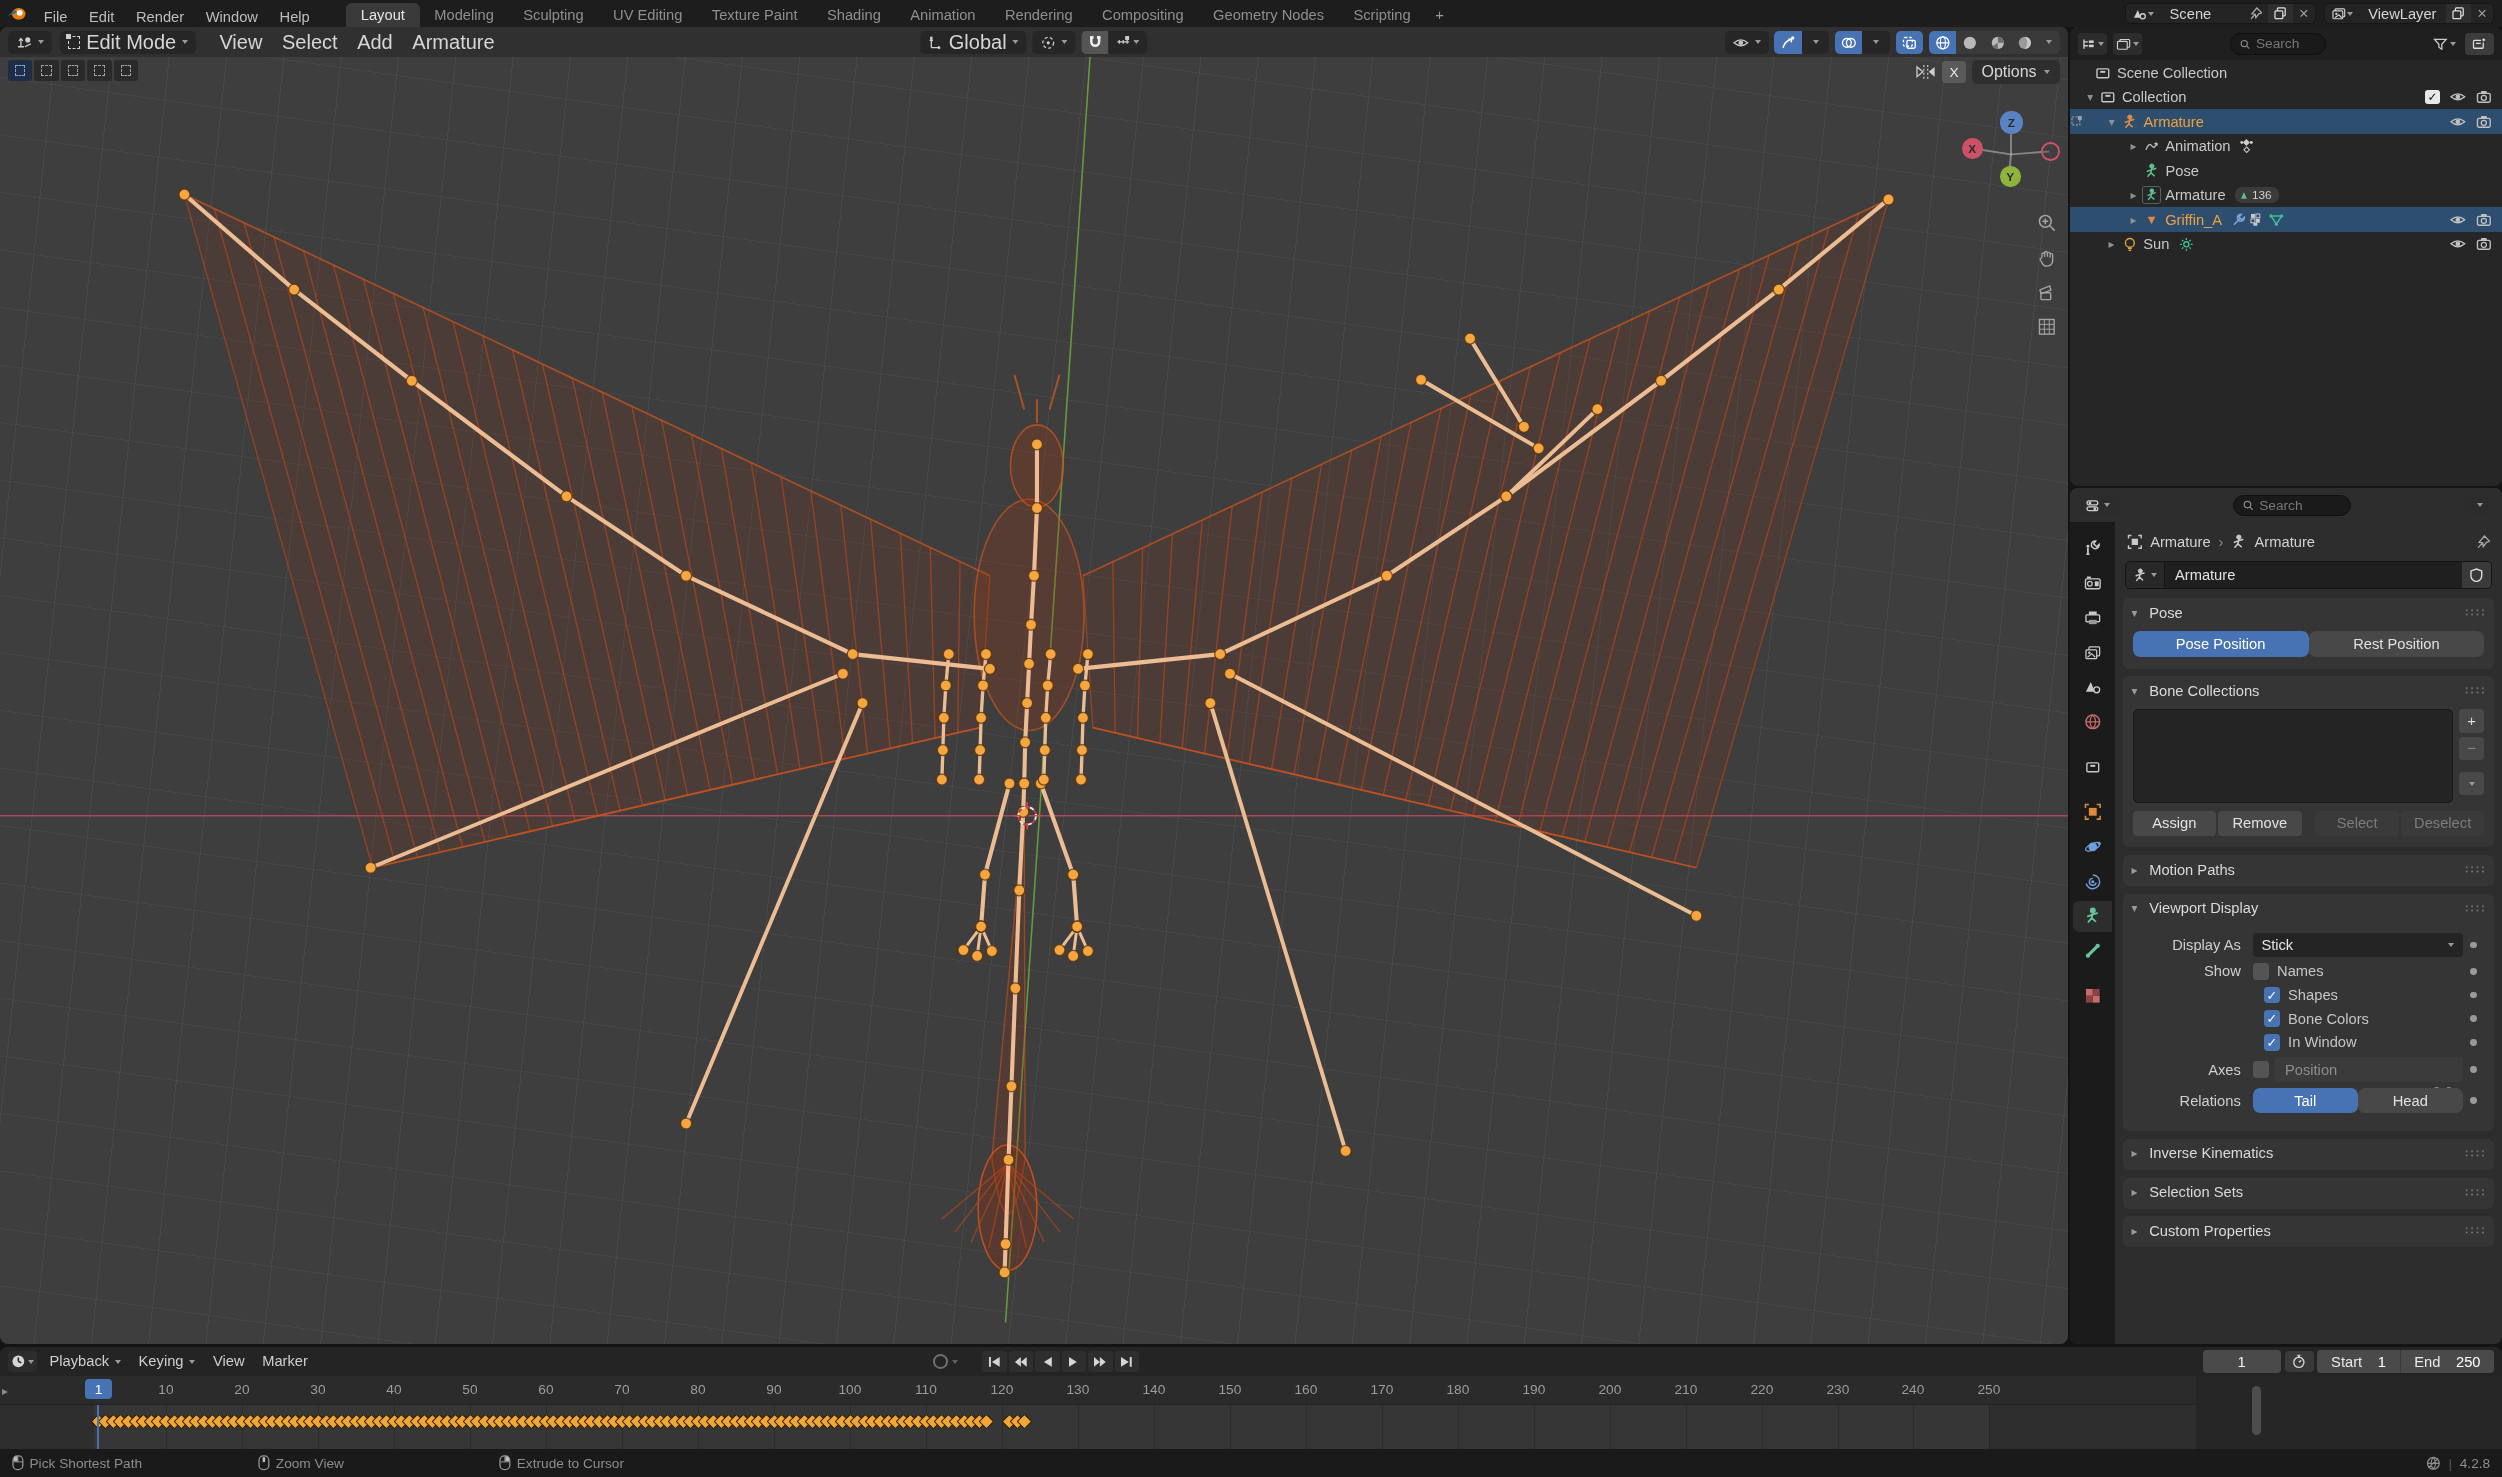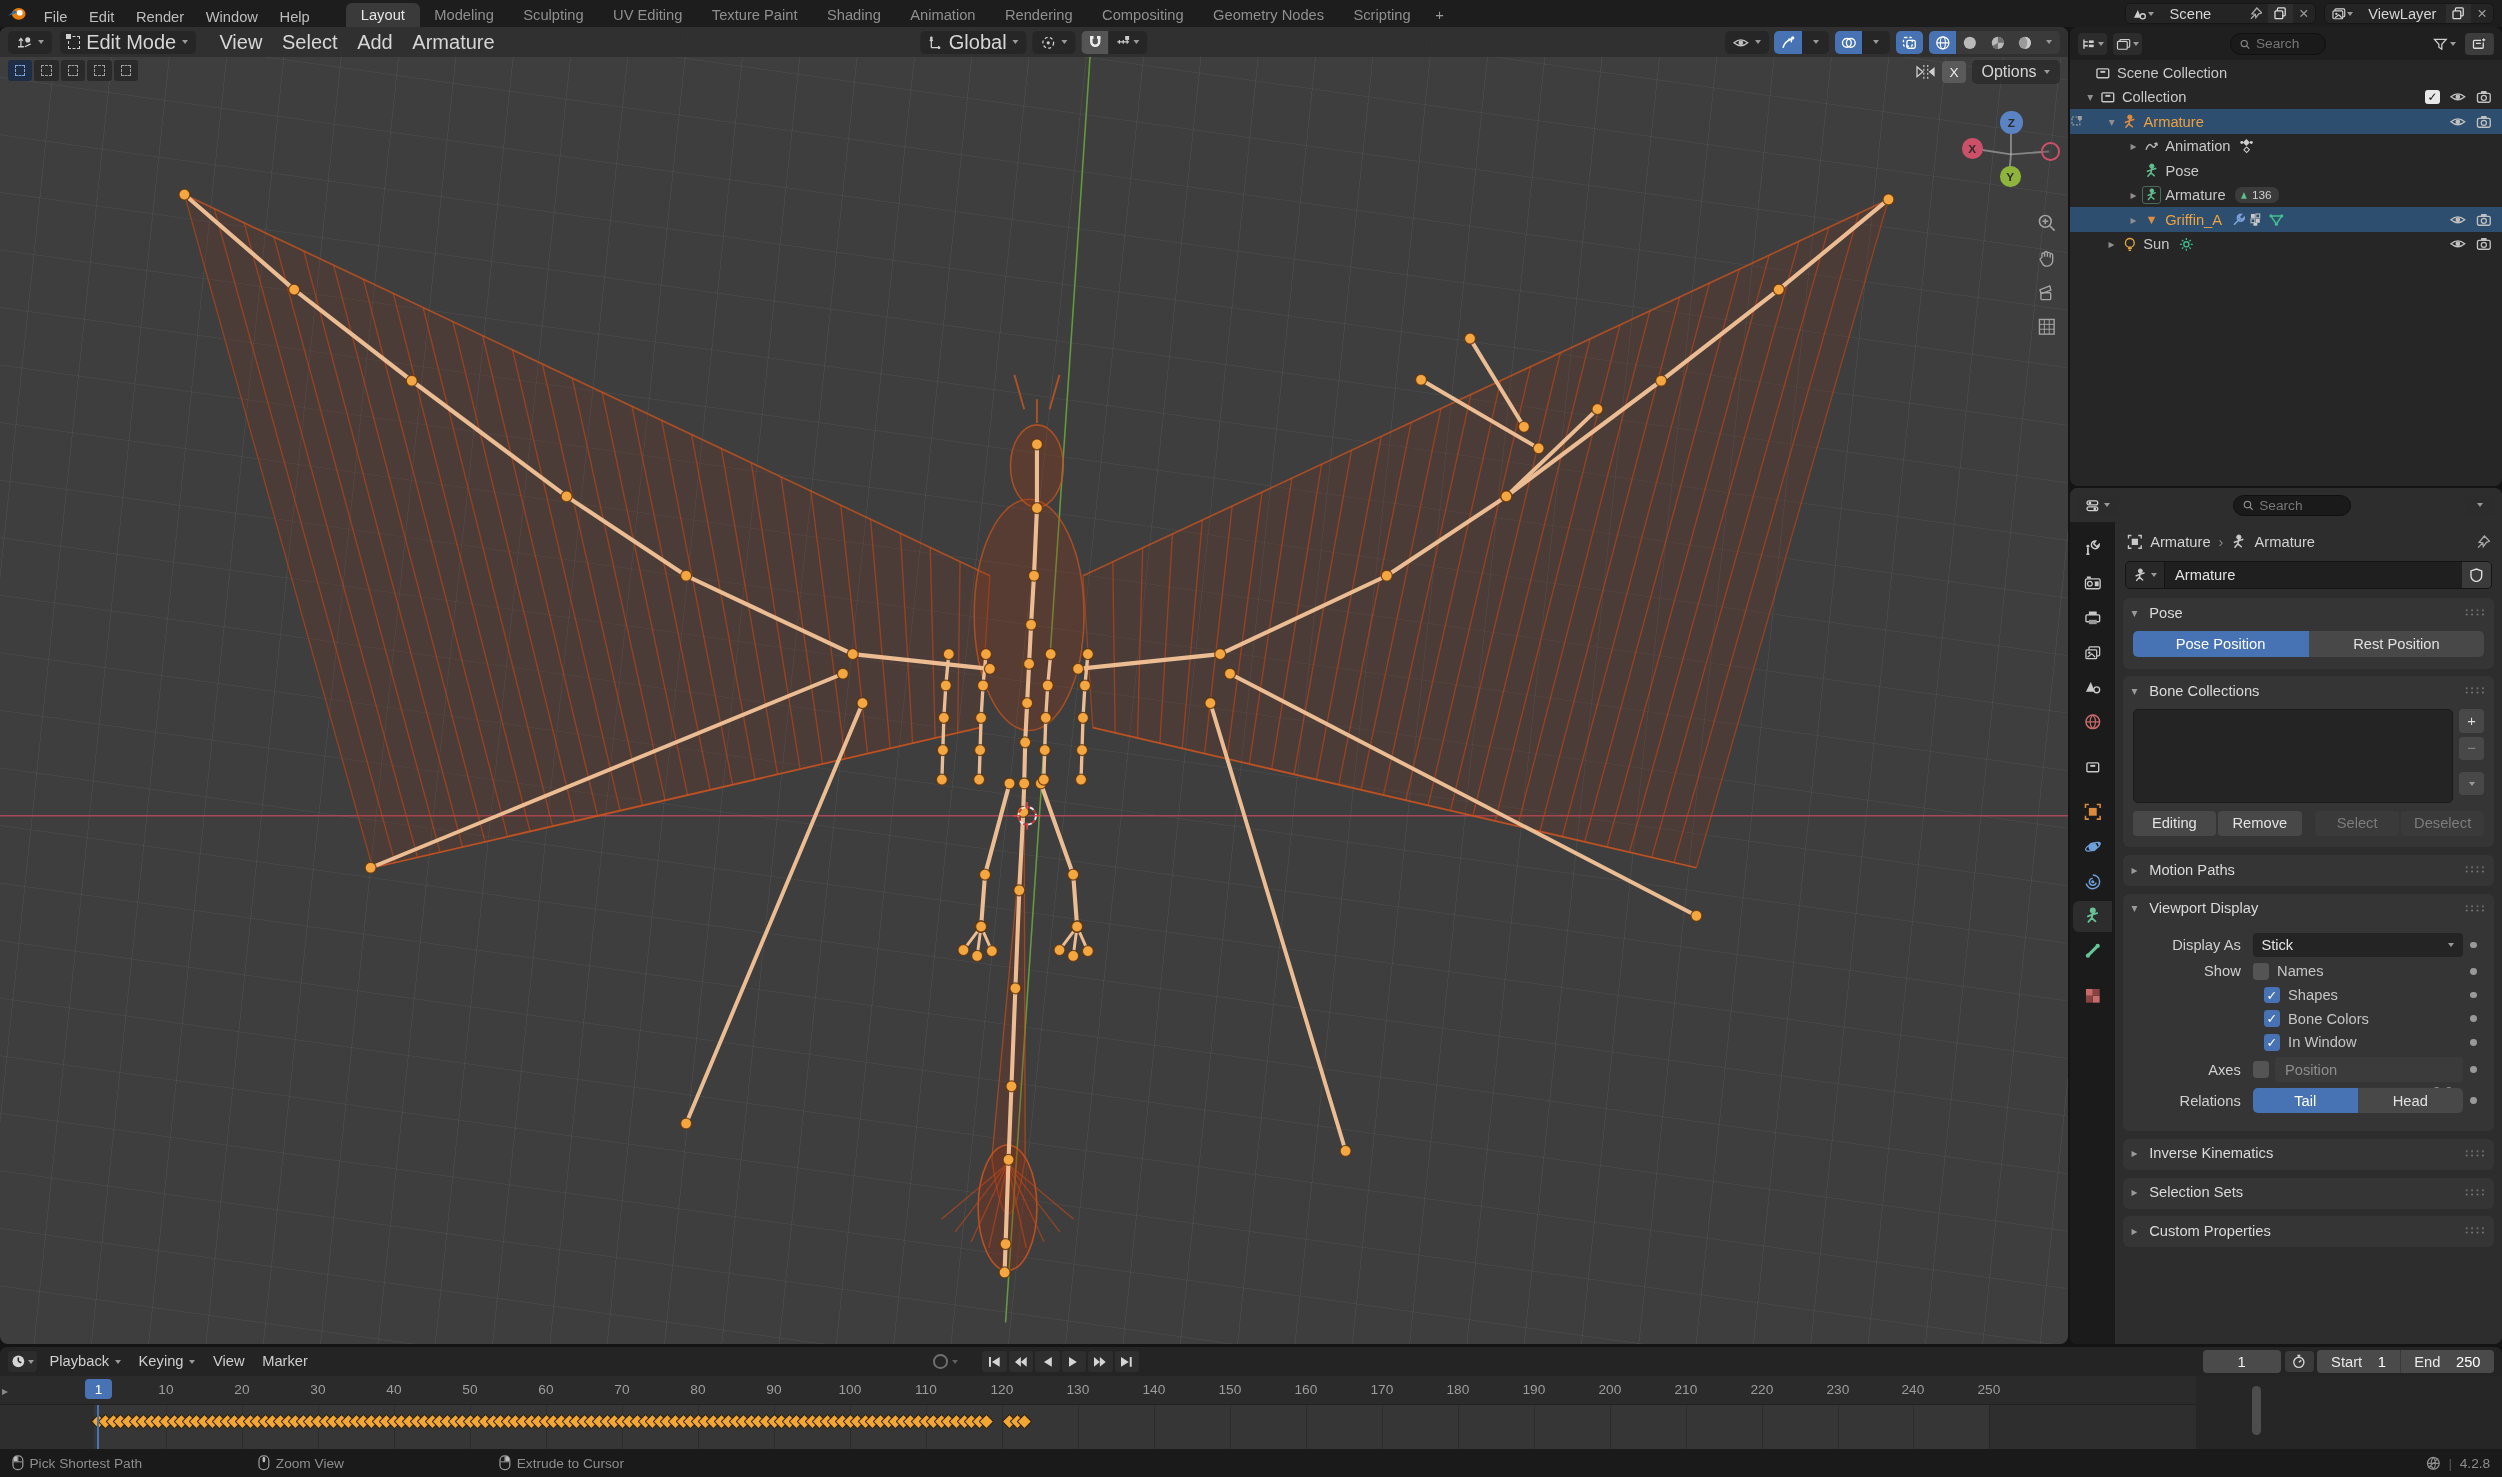--- a/index.html
+++ b/index.html
@@ -117,21 +117,21 @@
   .namefield .nfshield { width:29px; height:100%; background:#3a3a3a; display:flex;
     align-items:center; justify-content:center; }
   .section { background:#353535; border-radius:5.9px; margin-bottom:7.8px; padding-bottom:2px; }
   .sec-head { height:29px; display:flex; align-items:center; padding:0 8.8px; color:#dadada; }
   .sec-head .exp { width:17.6px; color:#9a9a9a; font-size:11.8px; }
   .dragdots { margin-left:auto; width:21.6px; height:8.8px;
     background-image:radial-gradient(#7c7c7c 1.1px, transparent 1.2px); background-size:5.4px 4.4px; }
   .sec-body { padding:3.9px 9.8px 9.8px; }
   .segmented { display:flex; border-radius:4.9px; overflow:hidden; height:25.5px; }
   .segmented .seg { flex:1; display:flex; align-items:center; justify-content:center;
-    background:#484848; color:#e0e0e0; }
+    background:#484848; color:#e0e0e0;border-radius:7px; }
   .segmented .seg.on { background:#4772b3; color:#fff; }
   .bc-wrap { display:flex; gap:5.9px; }
   .bc-list { flex:1; height:94px; background:#242424; border:1px solid #1a1a1a; border-radius:4.9px; }
   .bc-side { display:flex; flex-direction:column; gap:3.9px; }
   .sqbtn { width:25.5px; height:23.5px; background:#484848; border-radius:3.9px; color:#ddd;
     display:flex; align-items:center; justify-content:center; font-size:14.7px; }
   .sqbtn.dim { color:#8a8a8a; }
   .btnrow { display:flex; gap:2px; margin-top:7.8px; }
   .btn { flex:1; height:24.5px; background:#484848; border-radius:3.9px; color:#e2e2e2;
     display:flex; align-items:center; justify-content:center; }
@@ -1061,21 +1061,21 @@
                   <div class="bc-list"></div>
                   <div class="bc-side">
                     <span class="sqbtn">+</span>
                     <span class="sqbtn dim">−</span>
                     <span class="sqbtn" style="margin-top:7.8px">
                         <span class="chev"></span>
                       </span>
                   </div>
                 </div>
                 <div class="btnrow">
-                  <span class="btn">Editing</span>
+                  <span class="btn">Assign</span>
                   <span class="btn">Remove</span>
                   <span class="gap"></span>
                   <span class="btn disabled">Select</span>
                   <span class="btn disabled">Deselect</span>
                 </div>
               </div>
             </div>
 
             <div class="section">
               <div class="sec-head">

